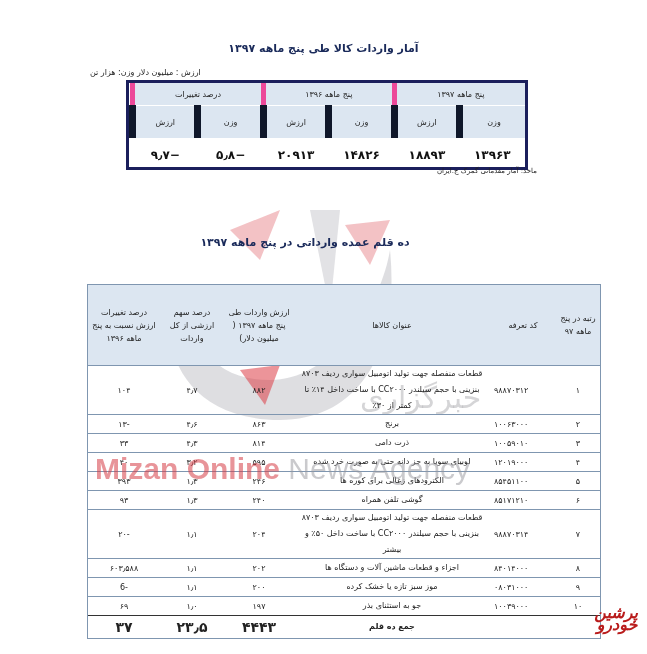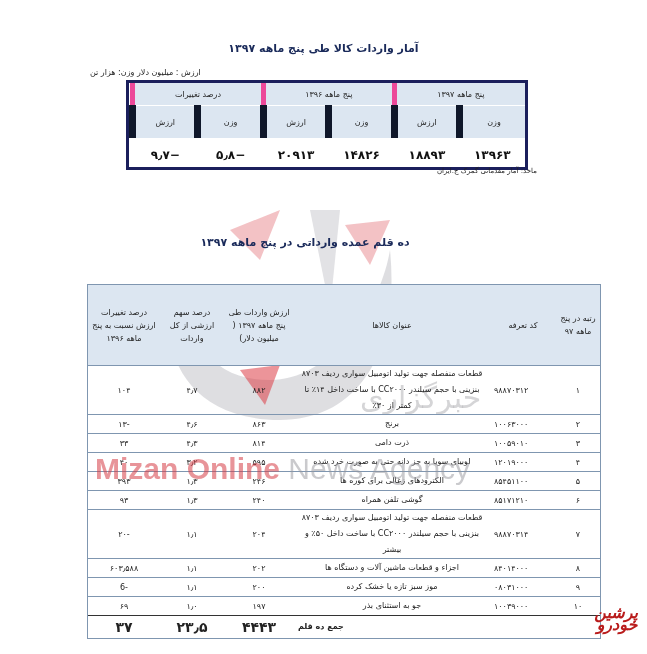--- a/index.html
+++ b/index.html
@@ -36,21 +36,21 @@
     .main table { width: 100%; border-collapse: collapse; direction: rtl; table-layout: fixed; font-size: 8px; }
     .main thead th {
       background: #dce6f1; font-weight: normal; font-size: 8px; height: 76px; vertical-align: middle; padding: 2px;
       line-height: 13px;
     }
     .main tbody td { border-top: 1px solid #7f96b0; height: 18px; padding: 0 4px; text-align: center; font-size: 8px; }
     .main tbody td.name { text-align: center; line-height: 16px; padding-right: 4px; }
     .main tbody td.code { text-align: left; }
     .main tbody tr.tall td { height: 36px; }
     .main tbody tr.total td { border-top: 1.5px solid #333; height: 22px; font-weight: bold; font-size: 14px; }
-    .main tbody tr.total td.name { text-align: left; font-size: 8px; }
+    .main tbody tr.total td.name { text-align: center; font-size: 8px; }
     .watermark-text {
       position: absolute; left: 95px; top: 452px; font-size: 30px; font-weight: bold;
       font-family: "Liberation Sans", sans-serif; letter-spacing: 0px; pointer-events: none;
     }
     .wm-a { color: rgba(214, 60, 70, 0.55); }
     .wm-b { color: rgba(150, 150, 155, 0.5); font-weight: normal; }
     .wm-shape { position: absolute; pointer-events: none; }
     .logo {
       position: absolute; left: 596px; top: 607px; width: 42px; text-align: center;
       font-size: 16px; font-weight: bold; color: #b91c1c; line-height: 12px; direction: rtl;

